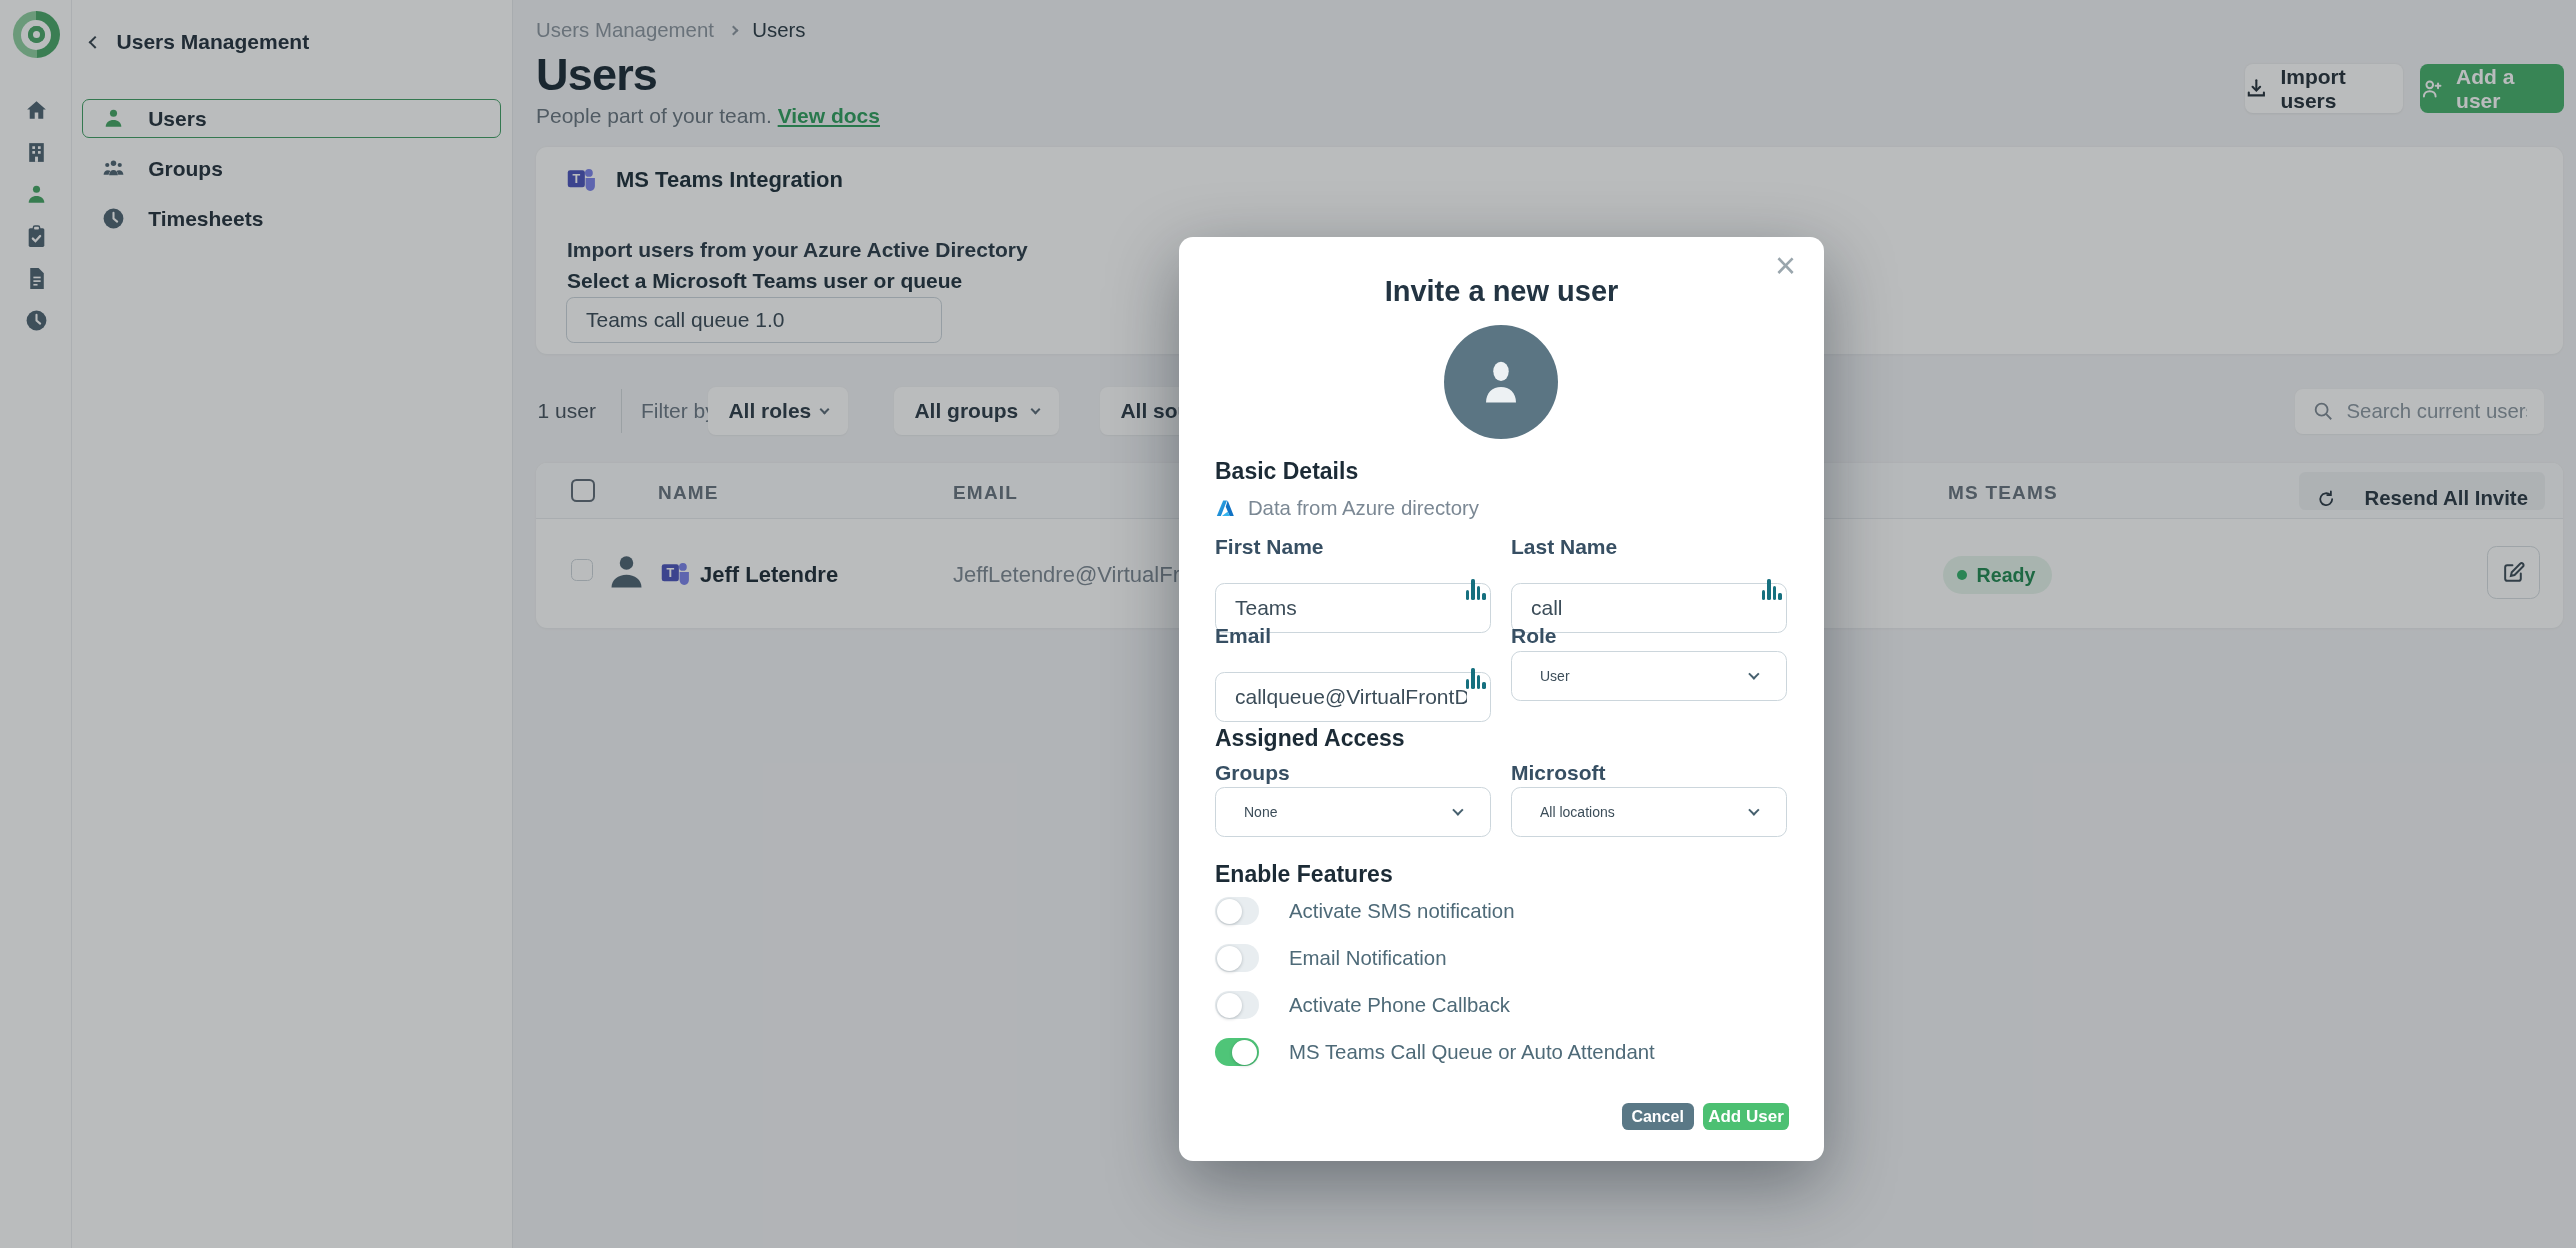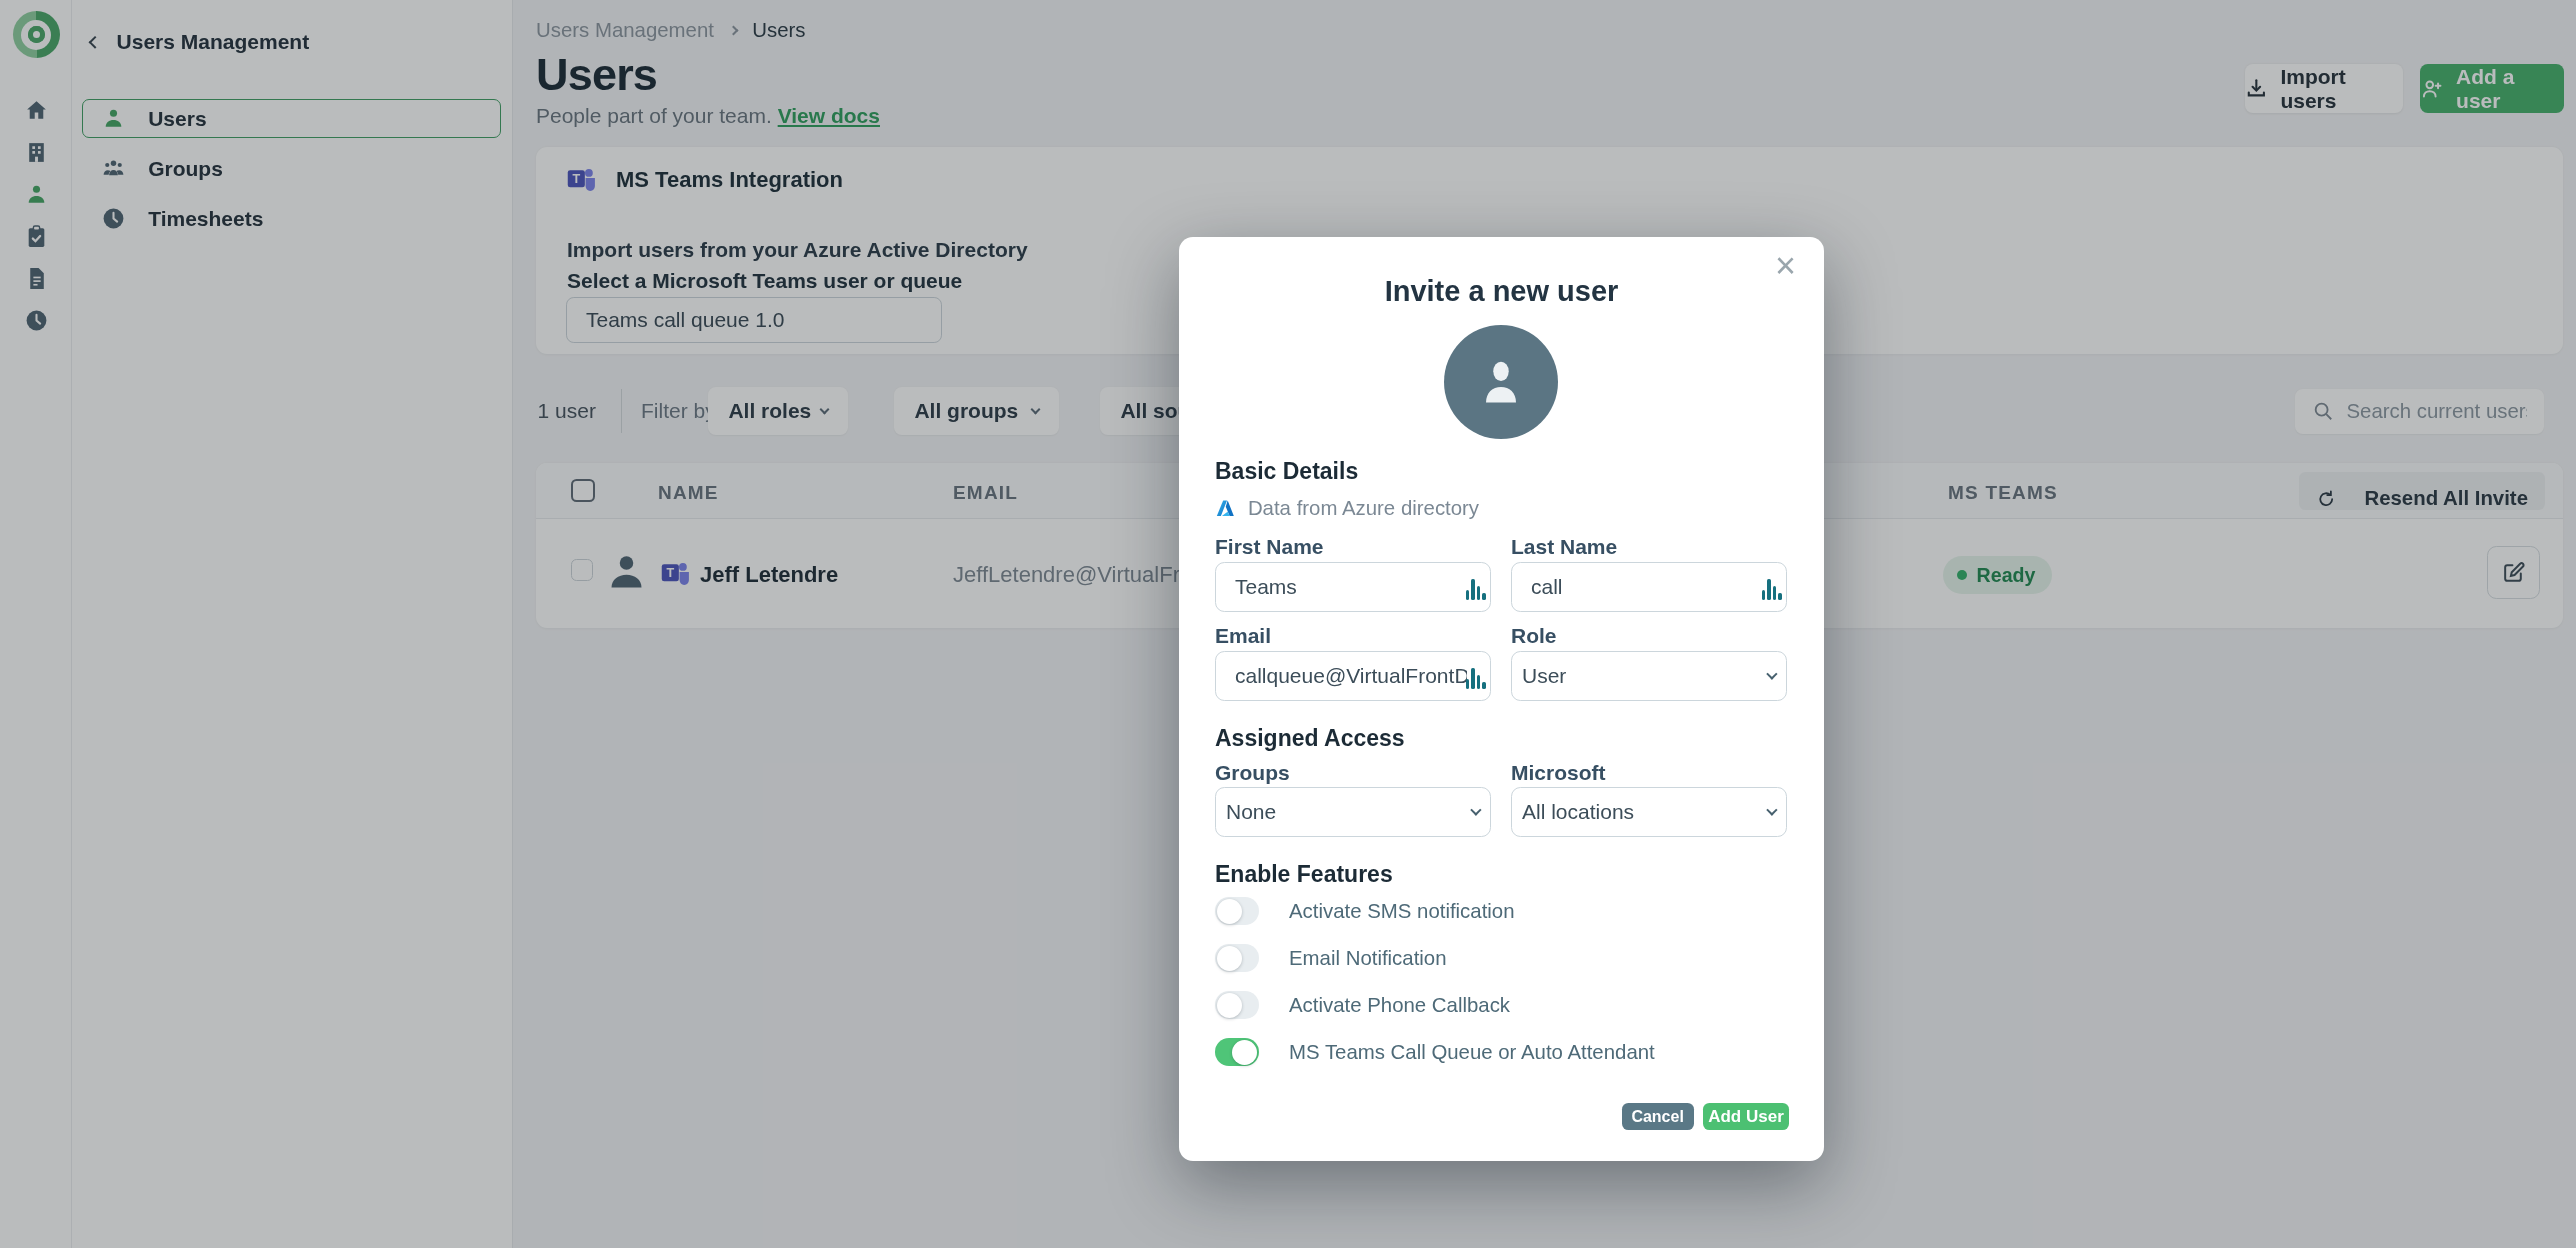--- a/index.html
+++ b/index.html
@@ -101,23 +101,23 @@
            box-shadow:0 23.5px 71px rgba(10,20,30,.4); z-index:10; }
   .m-close { position:absolute; right:28px; top:11px; font-size:36px; color:#9aa6ad; line-height:1; cursor:pointer; font-weight:400;}
   .m-title { position:absolute; left:0; top:38px; width:100%; text-align:center; font-size:29px; font-weight:bold; color:#233442; }
   .m-avatar { position:absolute; left:265px; top:88px; width:114px; height:114px; border-radius:50%; background:#5b7583;
               display:flex; align-items:center; justify-content:center; }
   .m-avatar svg { width:58px; height:58px; color:#edf1f3; }
   .m-section { position:absolute; font-size:23px; font-weight:bold; color:#1c2b36; }
   .m-azure { position:absolute; left:36px; top:260px; display:flex; align-items:center; gap:12.5px; font-size:20.4px; color:#7b8894; }
   .f-label2 { position:absolute; font-size:21px; font-weight:600; color:#374f63; }
   .f-input { position:absolute; width:276px; height:50px; border:1.6px solid #ccd6dc; border-radius:9.4px; background:#fff;
-             font-size:21px; color:#3c4d59; padding:0 41px 0 19px; font-family:"Liberation Sans",sans-serif; }
+             font-size:21px; color:#3c4d59; padding:0 41px 0 19px; font-family:"Liberation Sans",sans-serif;margin-top:21px; }
   .f-select { position:absolute; width:276px; height:50px; border:1.6px solid #ccd6dc; border-radius:9.4px; background:#fff;
-              display:flex; align-items:center; justify-content:space-between; padding:0 10px; font-size:21px; color:#3c4d59; cursor:pointer;}
+              display:flex; align-items:center; justify-content:space-between; padding:0 28px; font-size:14px; color:#3c4d59; cursor:pointer;}
   .f-select .chev { width:7.8px; height:7.8px; border-width:2.4px; border-color:#46606e; margin-top:-3.9px;}
   .sync-bars { position:absolute; width:20.4px; height:23.5px; display:flex; align-items:flex-end; gap:2.4px; }
   .sync-bars i { display:block; width:3.1px; background:#16707f; border-radius:1.6px; }
   .toggle-row { position:absolute; left:36px; display:flex; align-items:center; gap:30px; }
   .toggle { width:44px; height:28px; border-radius:14px; background:#e8edf0; position:relative; cursor:pointer; flex:none;}
   .toggle .knob { position:absolute; left:1.6px; top:1.6px; width:25px; height:25px; border-radius:50%; background:#ffffff;
                   box-shadow:0 0.8px 3.1px rgba(20,30,40,.25); }
   .toggle.on { background:#4fc578; }
   .toggle.on .knob { left:auto; right:1.6px; }
   .toggle-label { font-size:20.4px; color:#4e6a78; }

